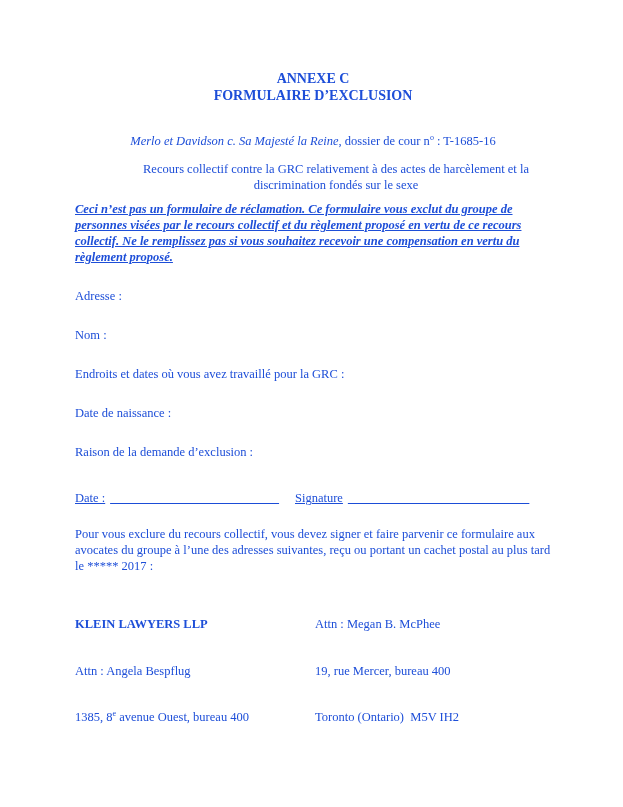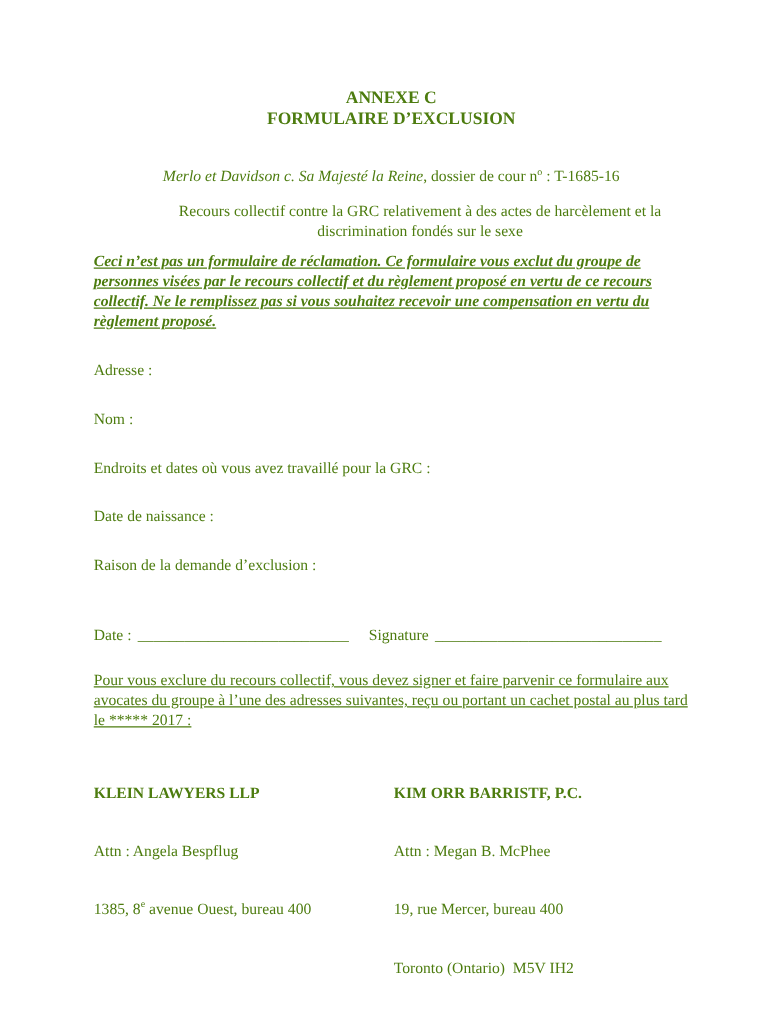--- a/index.html
+++ b/index.html
@@ -1,21 +1,21 @@
 <!DOCTYPE html>
 <html><head>
 <meta charset="utf-8">
 <style>
   html, body { margin: 0; padding: 0; background: #ffffff; }
   .page {
     position: relative;
     width: 623px;
     height: 807px;
     background: #ffffff;
-    color: #4d7c0f;
+    color: #1d4ed8;
     font-family: "Liberation Serif", serif;
     font-size: 12.5px;
     line-height: 16px;
     box-sizing: border-box;
     padding: 70px 72px 0 75px;
     overflow: hidden;
   }
   .heading {
     text-align: center;
     font-weight: bold;
@@ -39,27 +39,28 @@
   }
   .notice {
     font-style: italic;
     font-weight: bold;
     margin-top: 8px;
     text-decoration: underline;
   }
   .field { margin-top: 23px; }
   .field:first-of-type { margin-top: 16px; }
   .sig-row {
-    margin-top: 40px;
+    margin-top: 30px;
     display: flex;
     white-space: nowrap;
+    text-decoration: underline;
   }
   .sig-part-date { width: 220px; }
   .rule { margin-left: 5px; letter-spacing: 0; }
-  .instructions { margin-top: 20px; text-decoration: underline; }
+  .instructions { margin-top: 20px; }
   .addresses {
     display: flex;
     margin-top: 12px;
     line-height: 15.5px;
     white-space: pre-wrap;
   }
   .addr-left { width: 240px; }
   .addr-right { flex: 1; }
   .firm { font-weight: bold; }
 </style>
@@ -99,21 +100,20 @@
   <div class="instructions">Pour vous exclure du recours collectif, vous devez signer et faire parvenir ce formulaire aux avocates du groupe à l’une des adresses suivantes, reçu ou portant un cachet postal au plus tard le ***** 2017 :</div>
 
   <div class="addresses">
     <div class="addr addr-left">
       <div class="firm">KLEIN LAWYERS LLP</div>
       <div>Attn : Angela Bespflug</div>
       <div><span>1385, 8</span><sup>e</sup><span> avenue Ouest, bureau 400</span></div>
       
     </div>
     <div class="addr addr-right">
-      <div class="firm">KIM ORR BARRISTF, P.C.</div>
       <div>Attn : Megan B. McPhee</div>
       <div><span>19, rue Mercer, bureau 400</span><sup></sup><span></span></div>
       <div>Toronto (Ontario)&nbsp; M5V IH2</div>
       
     </div>
   </div>
 
 </div>
 
 </body></html>

